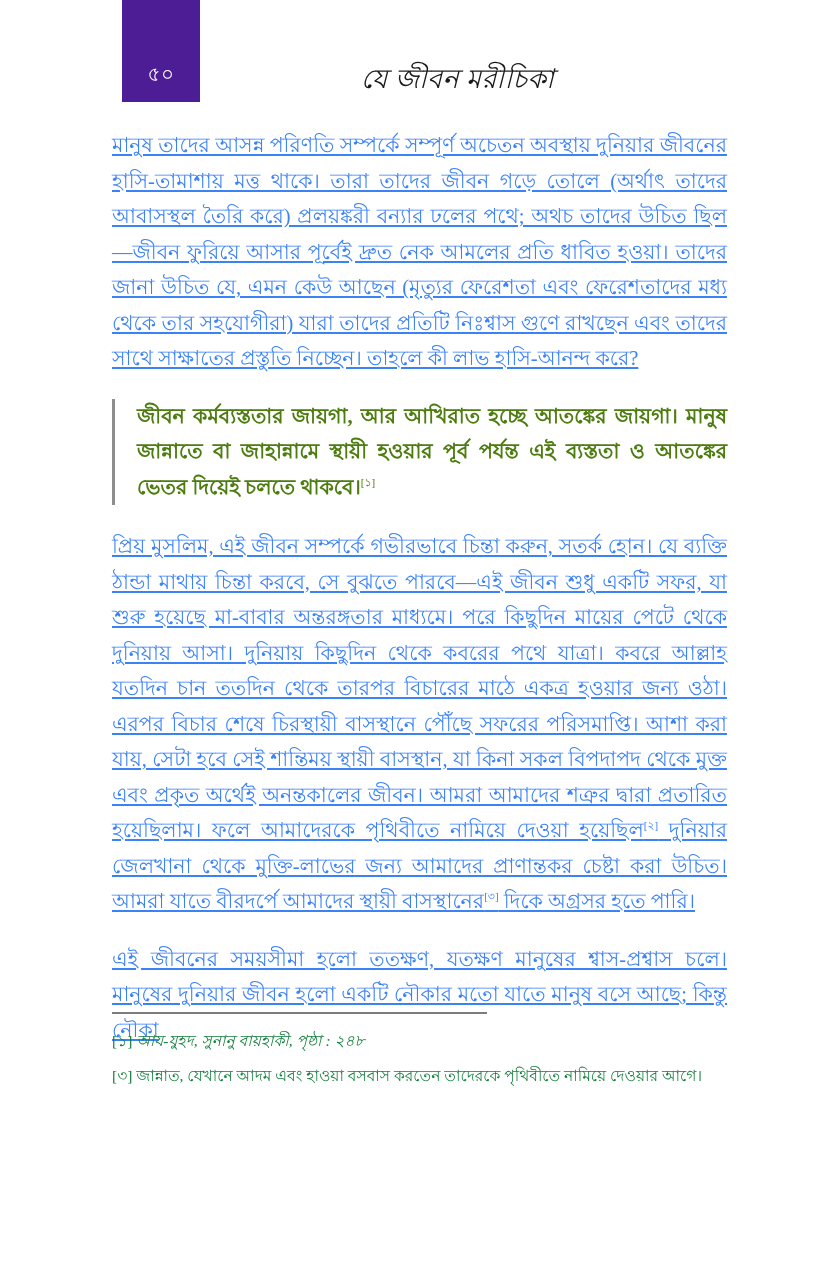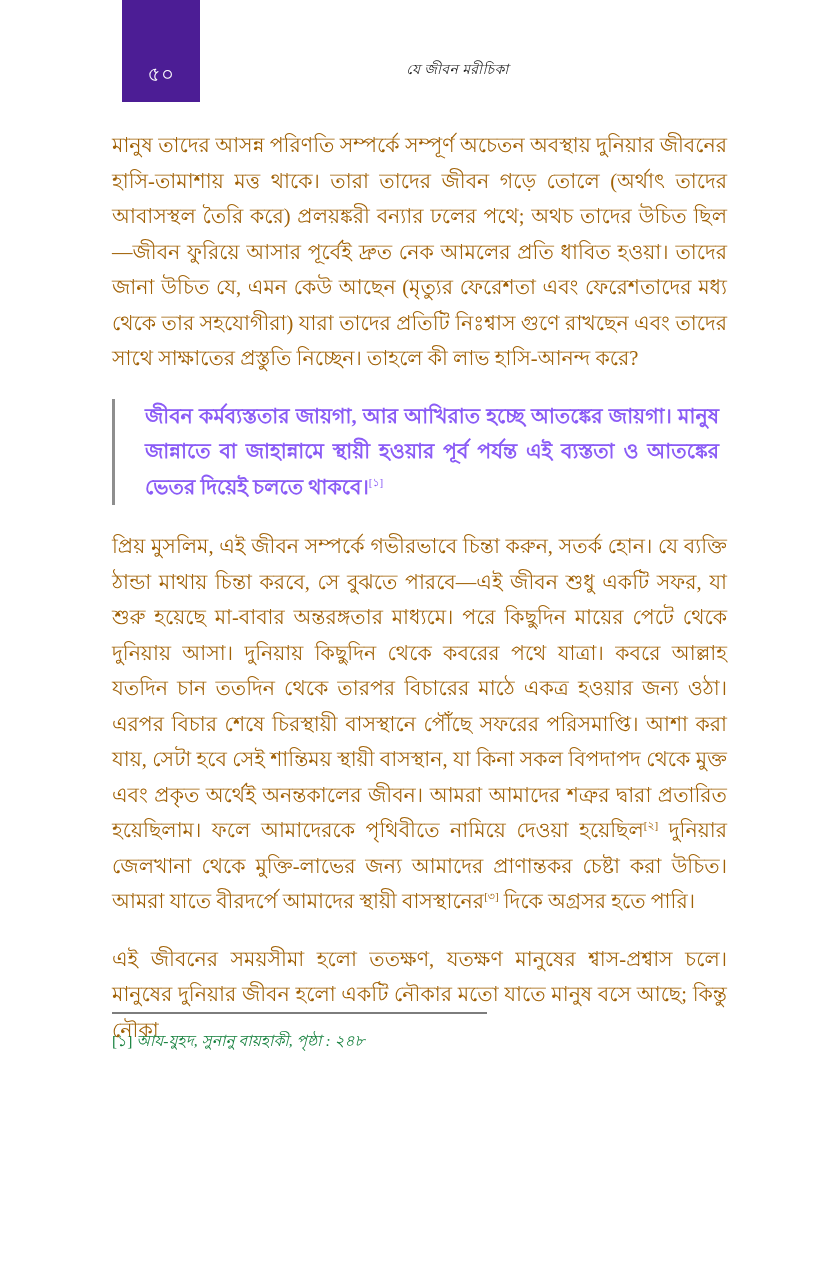--- a/index.html
+++ b/index.html
@@ -47,60 +47,61 @@
     line-height: 1;
     letter-spacing: 0.5px;
   }
   #running-title {
     position: absolute;
     left: 188px;
     top: 58px;
     width: 539px;
     text-align: center;
     font-style: italic;
-    font-size: 14px;
+    font-size: 27px;
     color: #1a1a1a;
     letter-spacing: 0.4px;
   }
 
   
   #content {
     position: absolute;
     left: 112px;
     top: 128px;
     width: 615px;
   }
 
   p.body-para {
     margin: 0 0 22px 0;
     font-size: 20.5px;
     line-height: 35.5px;
     text-align: justify;
     text-justify: inter-word;
-    color: #a16207;
+    color: #3b82f6;
+    text-decoration: underline;
   }
   p.body-para:last-child {
     margin-bottom: 0;
   }
 
   
   .quote-block {
     position: relative;
     margin: 0 0 24px 0;
     padding-left: 22px;
     border-left: 3px solid #8e8e8e;
   }
   .quote-block p {
-    margin: 8px;
+    margin: 0;
     font-weight: bold;
     font-size: 20.5px;
     line-height: 35.5px;
     text-align: justify;
     text-justify: inter-word;
-    color: #8b5cf6;
+    color: #4d7c0f;
   }
 
   sup.fn-ref {
     font-size: 11px;
     vertical-align: super;
     line-height: 0;
     font-weight: normal;
   }
 
   
@@ -160,15 +161,16 @@
     <p class="body-para">এই জীবনের সময়সীমা হলো ততক্ষণ, যতক্ষণ মানুষের শ্বাস-প্রশ্বাস চলে। মানুষের দুনিয়ার জীবন হলো একটি নৌকার মতো যাতে মানুষ বসে আছে; কিন্তু নৌকা</p>
 
   </div>
 
   <div id="footnotes">
     <div id="footnote-rule"></div>
 
     <p class="footnote italic"><span class="fn-marker">[১]</span><span> আয-যুহদ, সুনানু বায়হাকী, পৃষ্ঠা : ২৪৮</span></p>
 
 
+    <p class="footnote"><span class="fn-marker">[৩]</span><span> জান্নাত, যেখানে আদম এবং হাওয়া বসবাস করতেন তাদেরকে পৃথিবীতে নামিয়ে দেওয়ার আগে।</span></p>
   </div>
 
 </div>
 
 </body></html>

